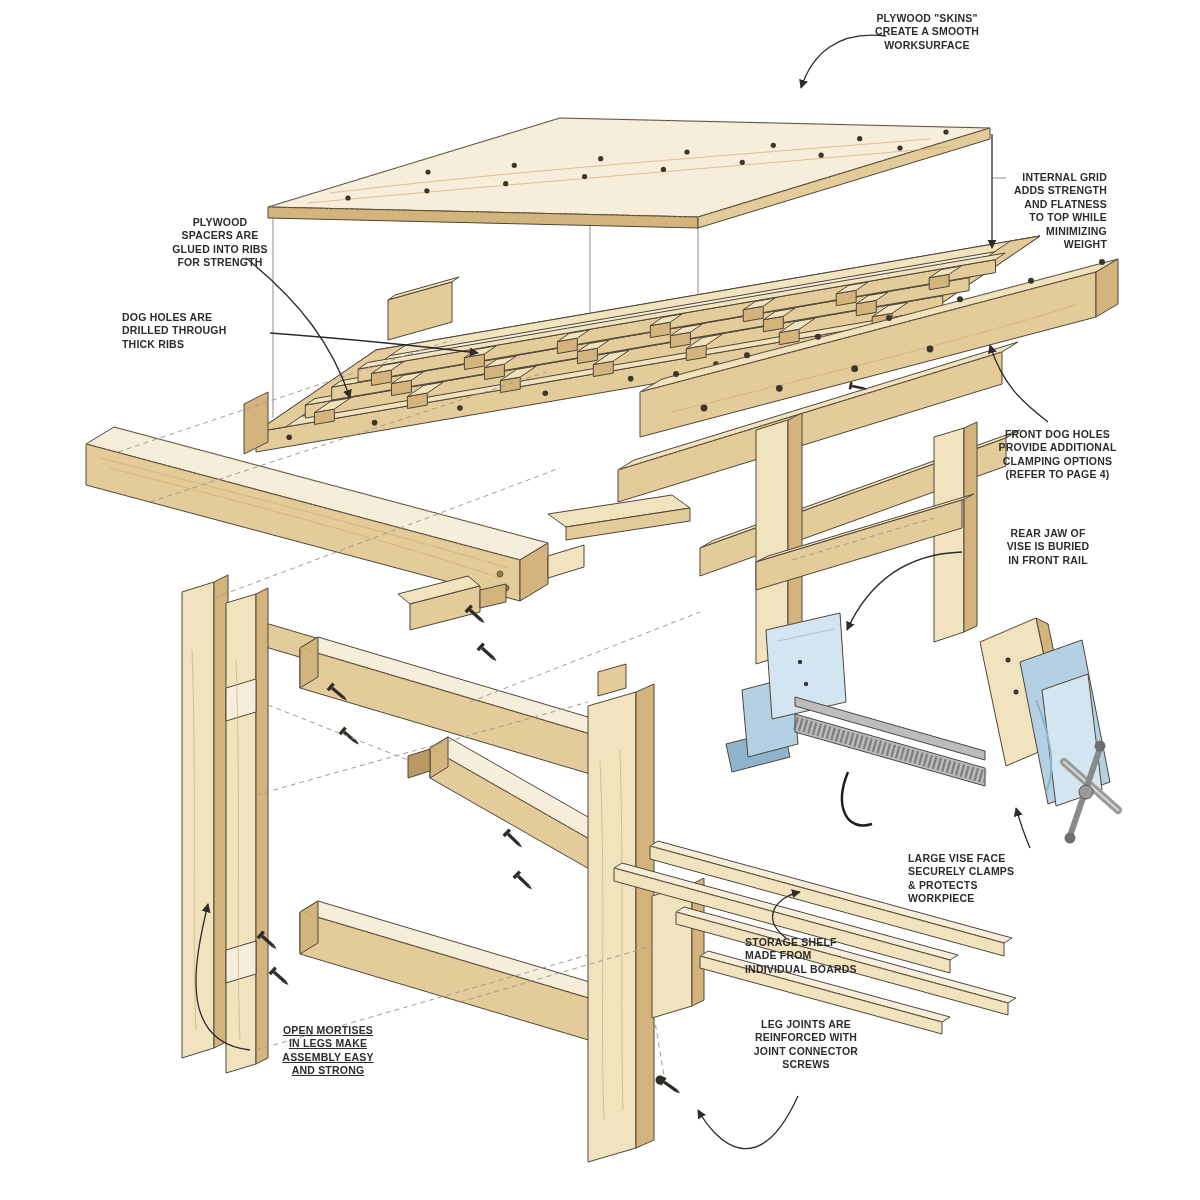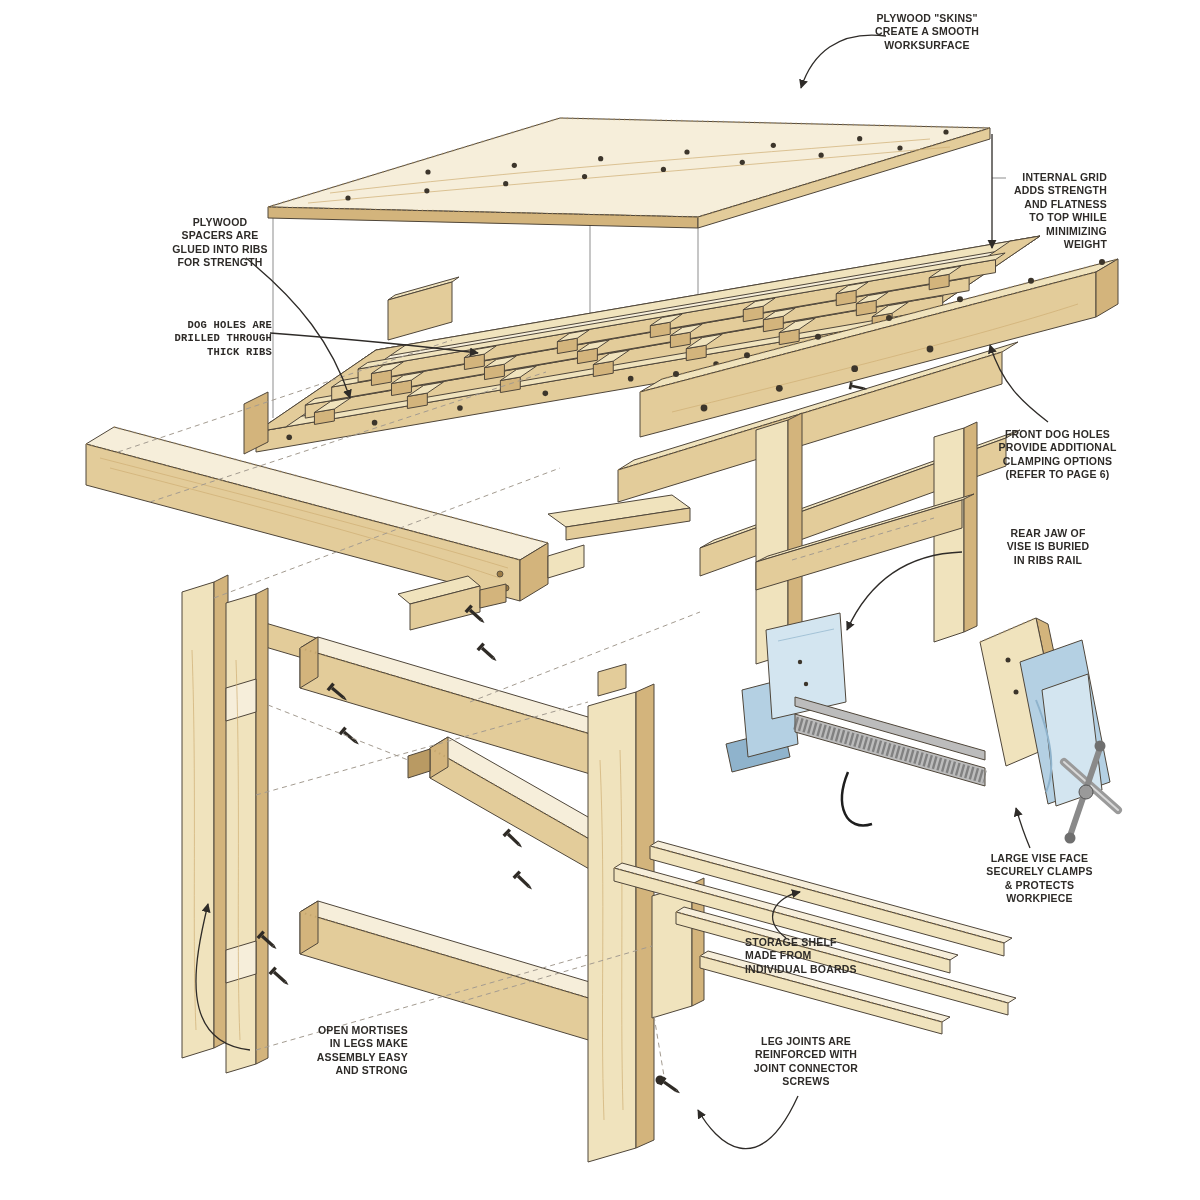--- a/index.html
+++ b/index.html
@@ -340,38 +340,38 @@
 <div class="callout" style="left:1002px;top:140px;width:105px;text-align:right;margin-top:31px;">INTERNAL GRID
 ADDS STRENGTH
 AND FLATNESS
 TO TOP WHILE
 MINIMIZING
 WEIGHT</div>
 <div class="callout" style="left:145px;top:193px;width:150px;text-align:center;margin-top:23px;">PLYWOOD
 SPACERS ARE
 GLUED INTO RIBS
 FOR STRENGTH</div>
-<div class="callout" style="left:122px;top:319px;width:150px;text-align:right;font-family:Liberation Mono, monospace;">DOG HOLES ARE
+<div class="callout" style="left:122px;top:311px;width:150px;text-align:left;">DOG HOLES ARE
 DRILLED THROUGH
 THICK RIBS</div>
 <div class="callout" style="left:975px;top:428px;width:165px;text-align:center;">FRONT DOG HOLES
 PROVIDE ADDITIONAL
 CLAMPING OPTIONS
-(REFER TO PAGE 6)</div>
+(REFER TO PAGE 4)</div>
 <div class="callout" style="left:968px;top:527px;width:160px;text-align:center;">REAR JAW OF
 VISE IS BURIED
-IN RIBS RAIL</div>
-<div class="callout" style="left:952px;top:852px;width:175px;text-align:center;">LARGE VISE FACE
+IN FRONT RAIL</div>
+<div class="callout" style="left:908px;top:852px;width:175px;text-align:left;">LARGE VISE FACE
 SECURELY CLAMPS
 &amp; PROTECTS
 WORKPIECE</div>
 <div class="callout" style="left:745px;top:936px;width:195px;">STORAGE SHELF
 MADE FROM
 INDIVIDUAL BOARDS</div>
-<div class="callout" style="left:248px;top:1024px;width:160px;text-align:right;">OPEN MORTISES
+<div class="callout" style="left:248px;top:1024px;width:160px;text-align:center;text-decoration:underline;">OPEN MORTISES
 IN LEGS MAKE
 ASSEMBLY EASY
 AND STRONG</div>
-<div class="callout" style="left:706px;top:1018px;width:200px;text-align:center;margin-top:17px;">LEG JOINTS ARE
+<div class="callout" style="left:706px;top:1018px;width:200px;text-align:center;">LEG JOINTS ARE
 REINFORCED WITH
 JOINT CONNECTOR
 SCREWS</div>
 </div>
 
 </body></html>

